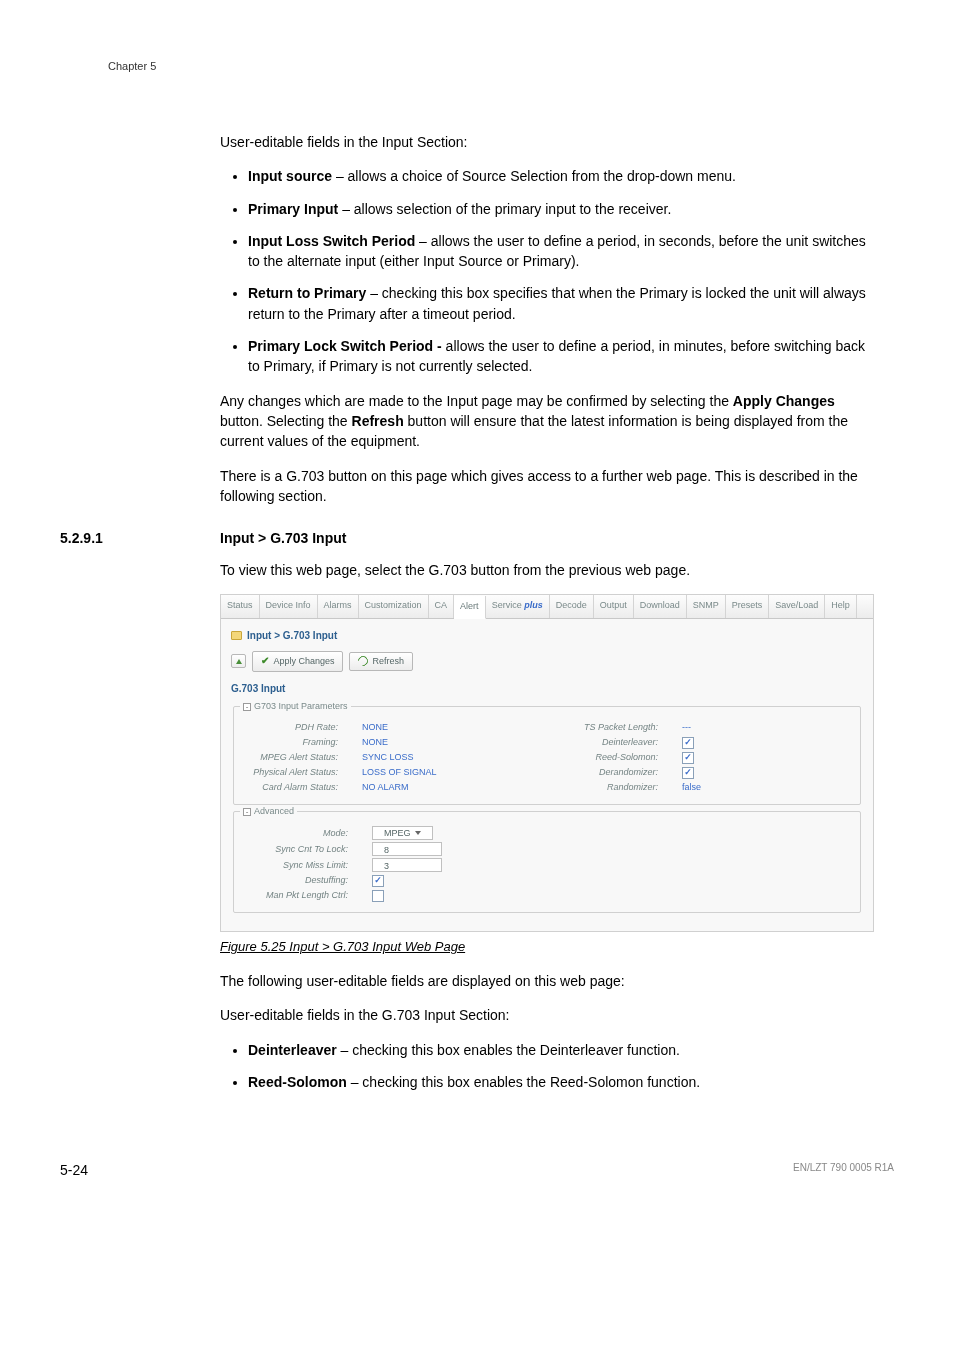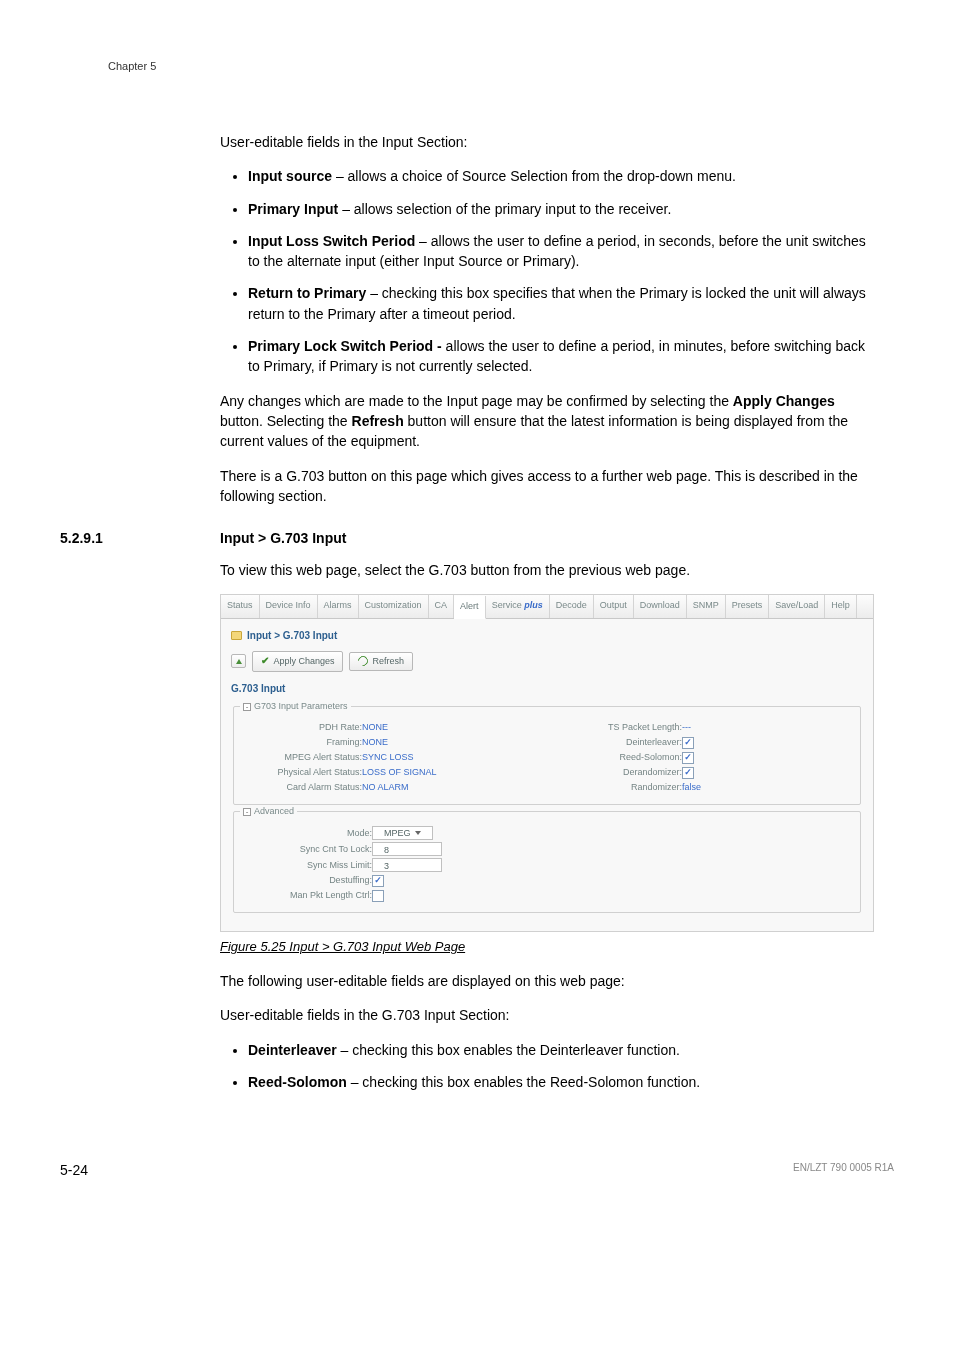--- a/index.html
+++ b/index.html
@@ -137,21 +137,21 @@
     width: 8px; height: 8px; border: 1px solid #9a9a9a;
     display: inline-flex; align-items: center; justify-content: center;
     font-size: 8px; line-height: 1; color: #6a6a6a; background: #fff;
   }
   .grid2 {
     display: grid;
     grid-template-columns: 1fr 1fr;
     column-gap: 30px;
   }
   .kv { display: flex; align-items: center; margin: 2px 0; }
-  .kv .k { width: 120px; text-align: right; padding-right: 0; color: #748484; }
+  .kv .k { width: 120px; text-align: right; padding-right: 24px; color: #748484; font-style: italic; }
   .kv .v-blue { color: #3a6cc9; }
   .chk {
     width: 12px; height: 12px; border: 1px solid #8aa0b8; background: #fff;
     display: inline-flex; align-items: center; justify-content: center;
     font-size: 9px; color: #3a6cc9; font-weight: bold;
   }
   .sel, .txt {
     border: 1px solid #c0c0c0; background: #fff; font-size: 9px; color: #566;
     padding: 1px 11px; height: 14px;
   }

